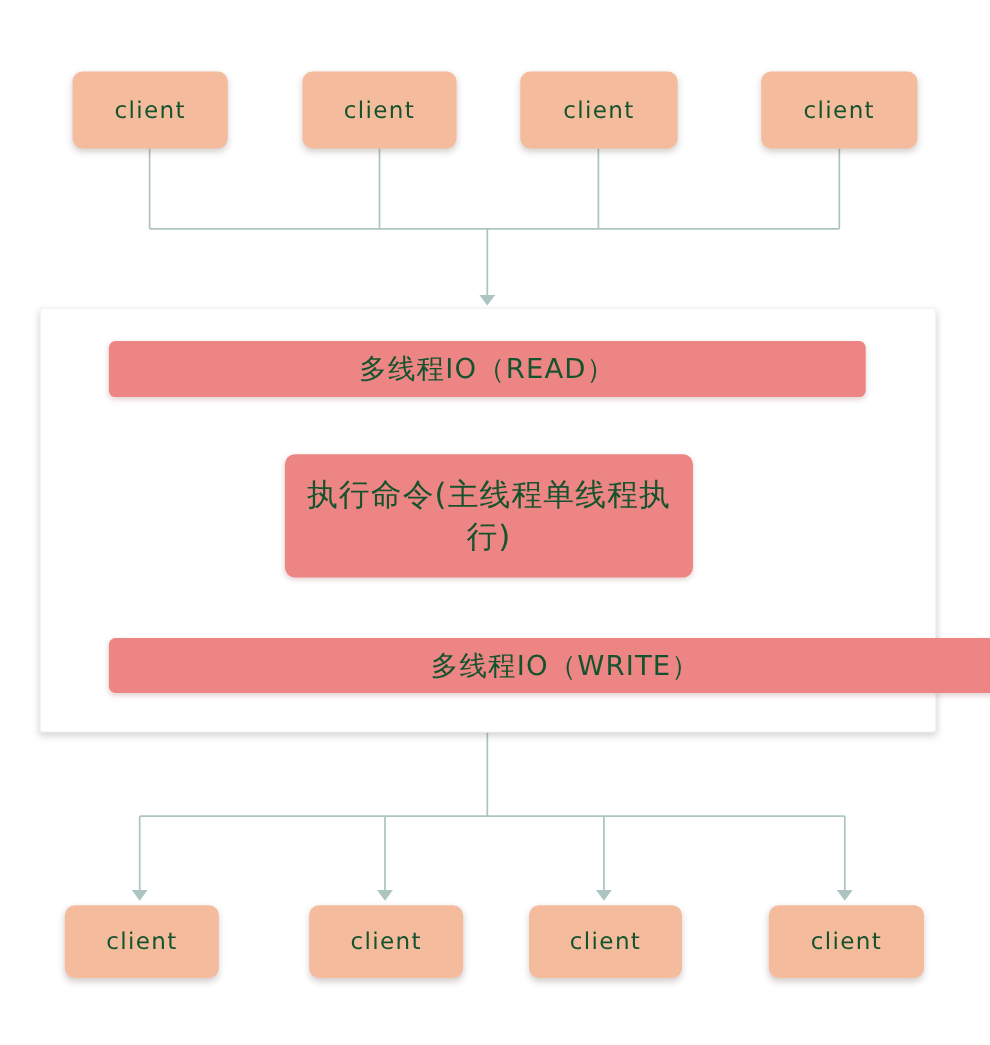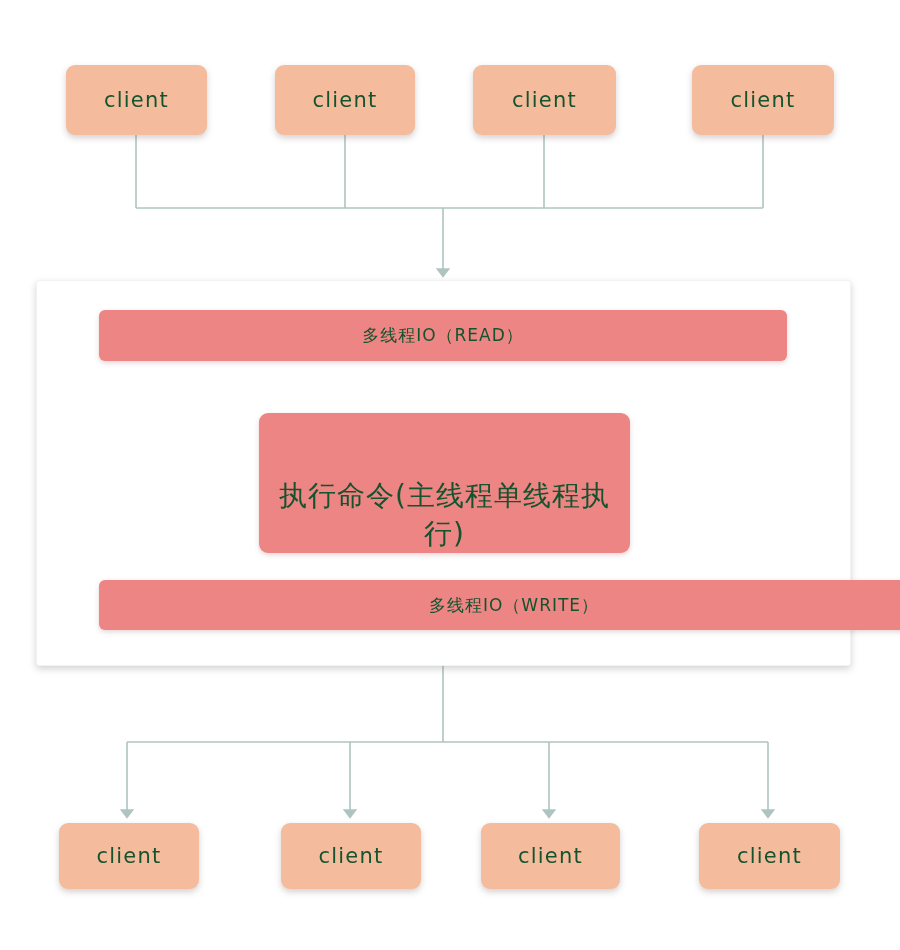--- a/index.html
+++ b/index.html
@@ -39,21 +39,21 @@
     border-radius: 9px;
     box-shadow: 0 3px 6px rgba(120,100,95,0.30);
     font-size: 21px;
     font-family: "DejaVu Sans", sans-serif;
     letter-spacing: 1.2px;
   }
   .stage-node {
     background: #EE8585;
     border-radius: 6px;
     box-shadow: 0 2px 5px rgba(150,90,90,0.25);
-    font-size: 17px;
+    font-size: 25px;
     font-family: "DejaVu Sans", sans-serif;
     letter-spacing: 1px;
     text-align: center;
     padding: 0 10px;
   }
   .stage-node.mid {
     border-radius: 9px;
     font-size: 28px;
   }
   #server-container {
@@ -119,21 +119,21 @@
   </div>
   <div class="node client-node" style="left:692px;top:65px;width:142px;height:70px;">
     <span>client</span>
   </div>
 
   <div id="server-container"></div>
 
   <div class="node stage-node" style="left:99px;top:310px;width:688px;height:51px;">
     <span>多线程IO（READ）</span>
   </div>
-  <div class="node stage-node mid" style="left:259px;top:413px;width:371px;height:140px;align-items:flex-end;">
+  <div class="node stage-node mid" style="left:259px;top:413px;width:371px;height:112px;">
     <span>执行命令(主线程单线程执行)</span>
   </div>
   <div class="node stage-node" style="left:99px;top:580px;width:830px;height:50px;">
     <span>多线程IO（WRITE）</span>
   </div>
 
   <div class="node client-node" style="left:59px;top:823px;width:140px;height:66px;">
     <span>client</span>
   </div>
   <div class="node client-node" style="left:281px;top:823px;width:140px;height:66px;">

